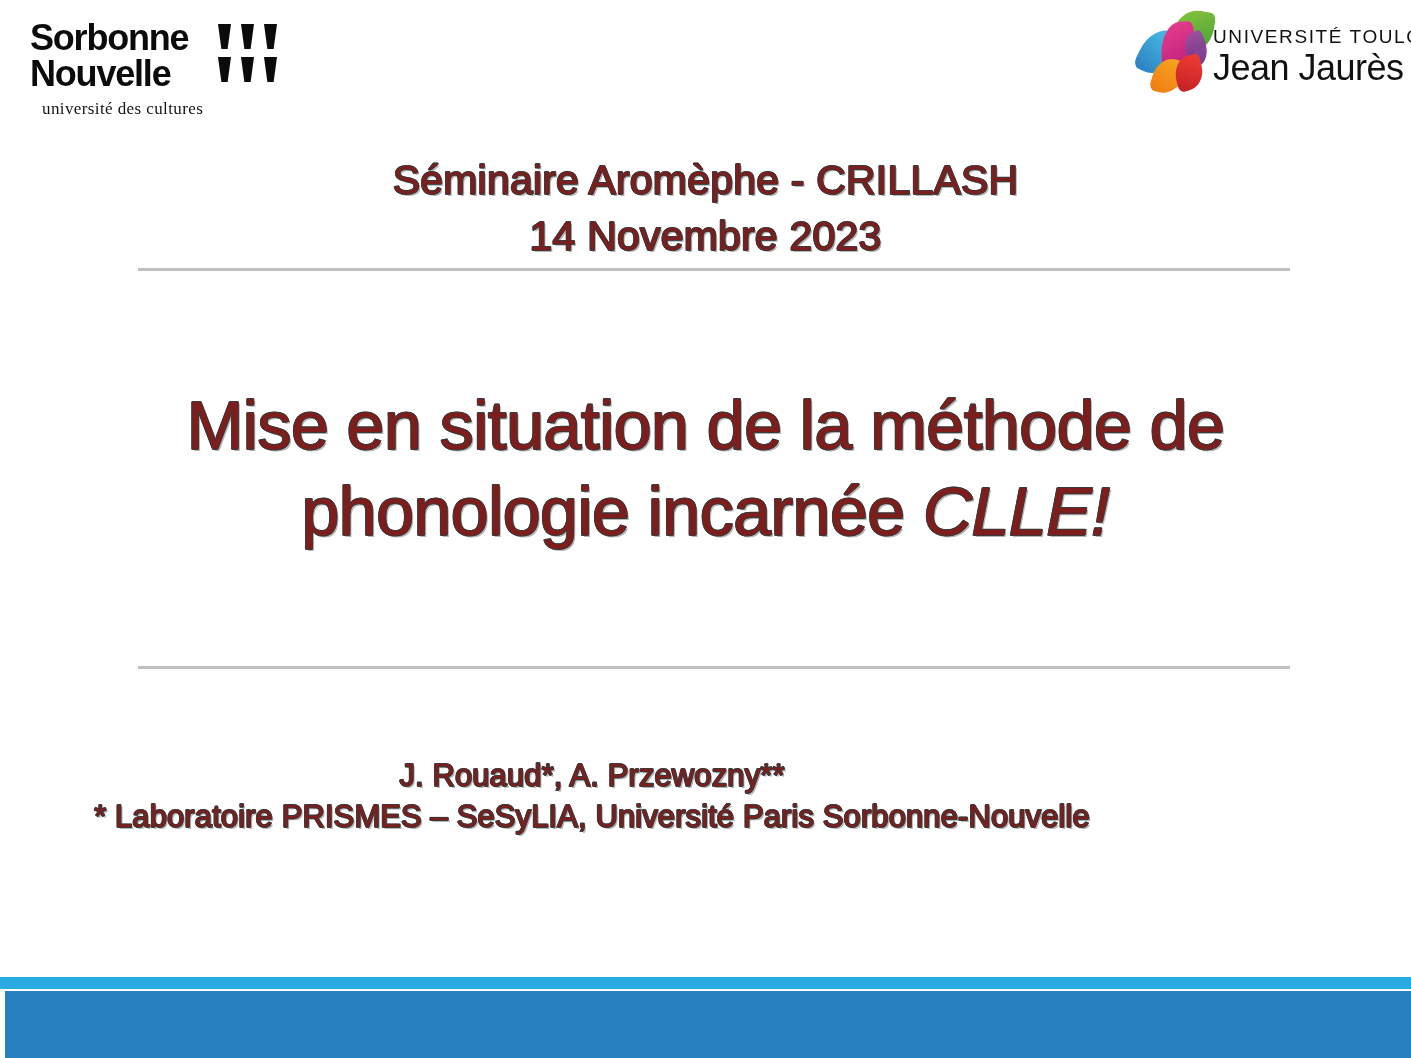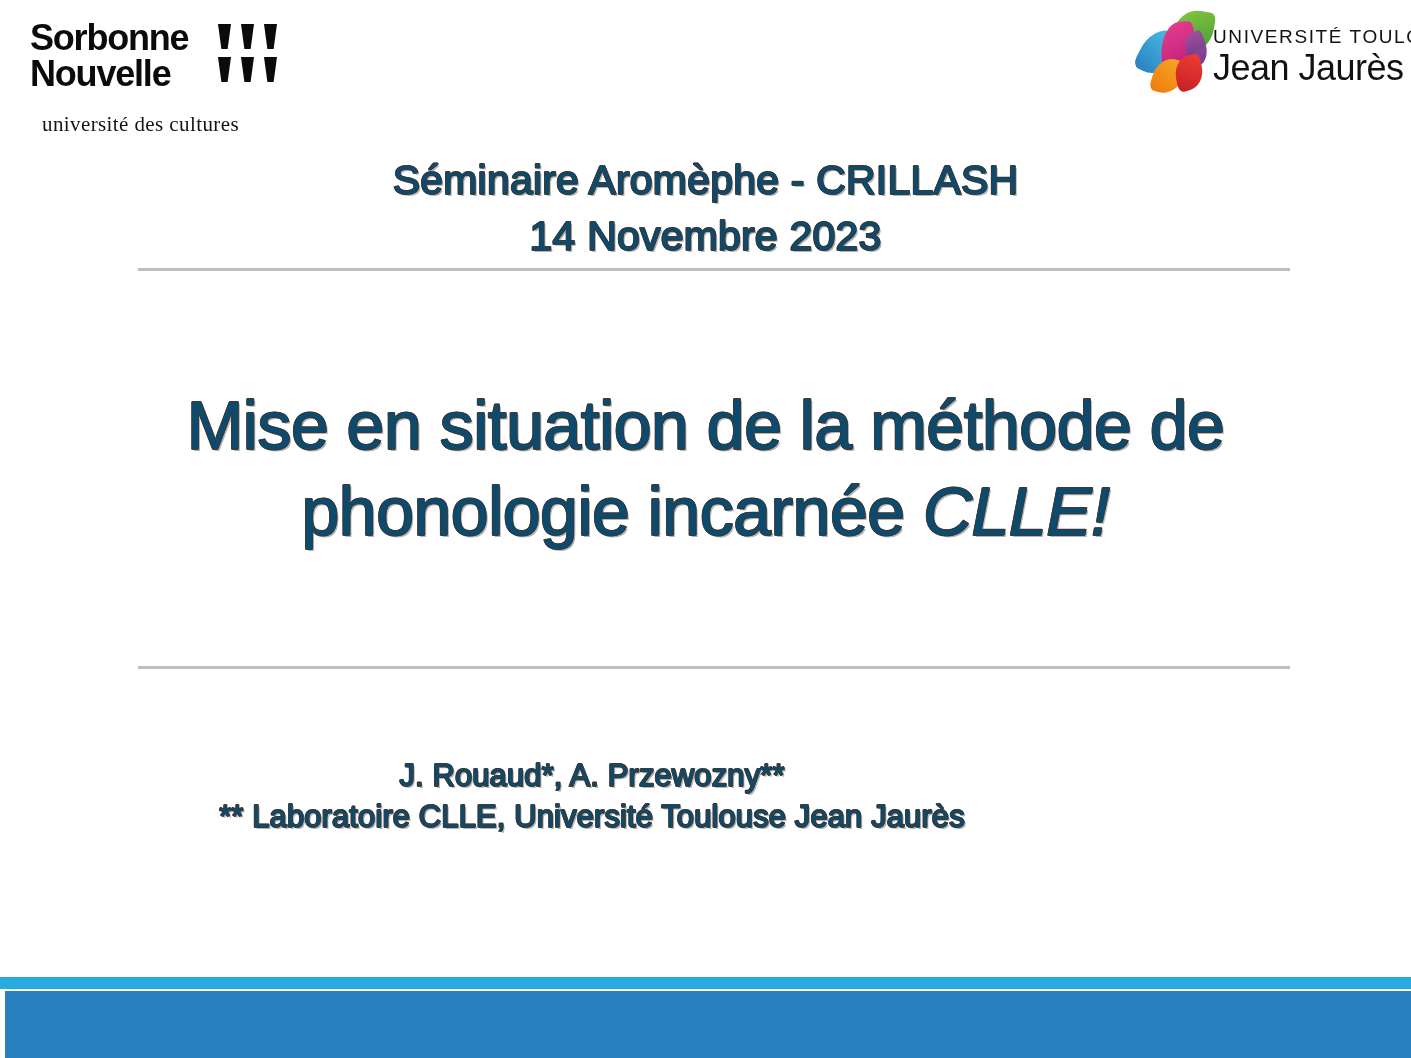--- a/index.html
+++ b/index.html
@@ -42,24 +42,24 @@
     font-family: "Liberation Sans", sans-serif;
     font-weight: bold;
     font-size: 36px;
     line-height: 36px;
     letter-spacing: -1.2px;
     color: #0b0b0b;
     white-space: nowrap;
   }
   .sorb-sub {
     font-family: "Liberation Serif", serif;
-    font-size: 21px;
+    font-size: 17px;
     letter-spacing: 0.4px;
     color: #141414;
-    margin-top: 20px;
+    margin-top: 7px;
     margin-left: 12px;
     white-space: nowrap;
   }
   .sorb-marks {
     position: absolute;
     left: 188px;
     top: 4px;
     width: 70px;
     height: 64px;
   }
@@ -173,21 +173,21 @@
     font-size: 36px;
     line-height: 38px;
     letter-spacing: -0.5px;
     color: #111111;
     margin-top: 1px;
     white-space: nowrap;
   }
 
   
   .outline-text {
-    color: #0c4a6e;
+    color: #7f1d1d;
     -webkit-text-stroke: 1.6px #1a1a1a;
     paint-order: stroke fill;
     text-shadow:
        1px  0   0 #3a3a3a,
       -1px  0   0 #3a3a3a,
        0    1px 0 #3a3a3a,
        0   -1px 0 #3a3a3a,
        2px  2px 0 rgba(120,120,120,0.55);
   }
 
@@ -323,17 +323,17 @@
 
 <div class="main-title">
   <div class="main-title-line outline-text">Mise en situation de la méthode de</div>
   <div class="main-title-line outline-text"><span>phonologie incarnée </span><span class="title-italic">CLLE!</span></div>
 </div>
 
 <div class="divider divider-bottom"></div>
 
 <div class="authors-block">
   <div class="author-line outline-text">J. Rouaud*, A. Przewozny**</div>
-  <div class="author-line outline-text">** Laboratoire CLLE, Université Toulouse Jean Jaurès</div>
+  <div class="author-line outline-text">* Laboratoire PRISMES – SeSyLIA, Université Paris Sorbonne-Nouvelle</div>
 </div>
 
 <div class="band-light"></div>
 <div class="band-dark"></div>
 
 </body></html>

